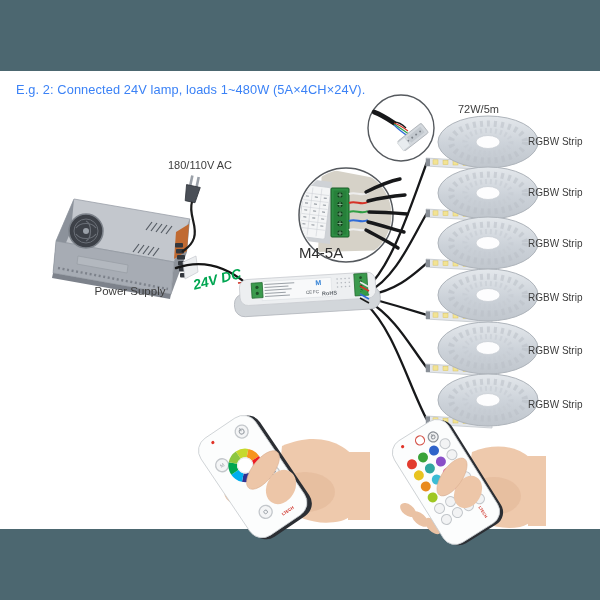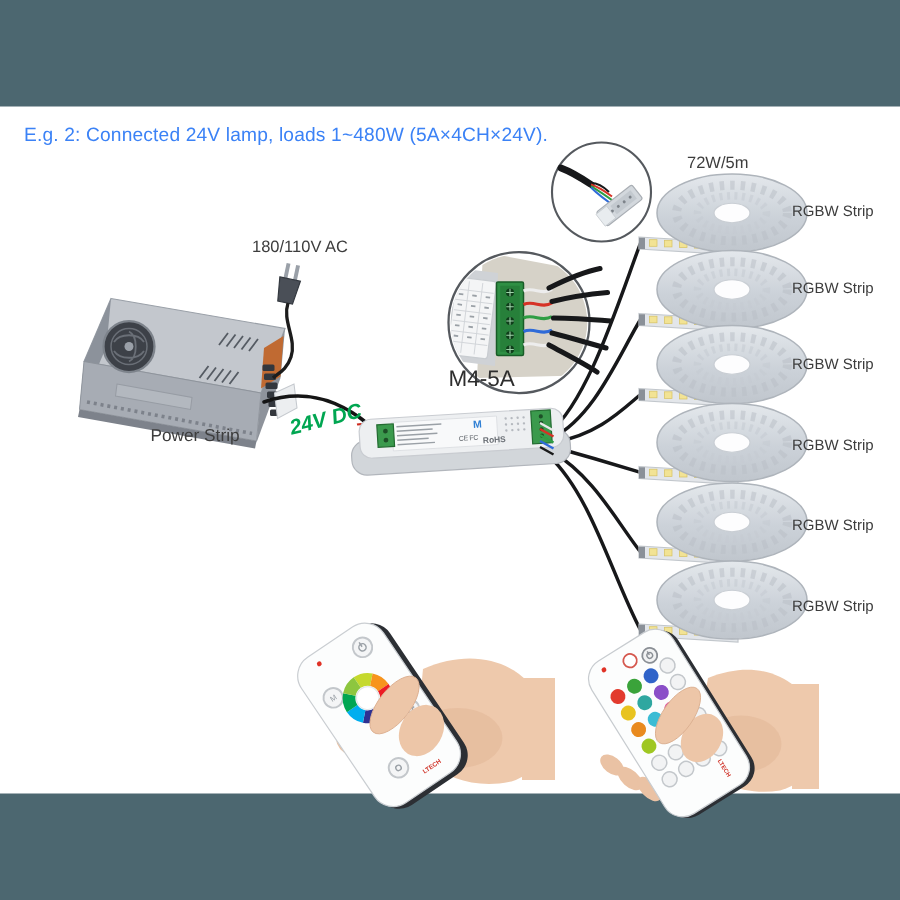--- a/index.html
+++ b/index.html
@@ -418,21 +418,21 @@
         <text x="0" y="0" font-size="4" font-weight="bold" fill="#d0342a" text-anchor="middle" transform="translate(14 45) rotate(90)">LTECH</text>
       </g>
     </g>
     <ellipse cx="468" cy="492" rx="13" ry="17" transform="rotate(30 468 492)" fill="#edc6a8"></ellipse>
     <ellipse cx="452" cy="477" rx="10" ry="22" transform="rotate(35 452 477)" fill="#edc6a8" stroke="#dcb091" stroke-width="0.6"></ellipse>
   </g>
 </svg>
 
 <div class="lbl" id="title-text">E.g. 2: Connected 24V lamp, loads 1~480W (5A×4CH×24V).</div>
 <div class="lbl" id="ac-label">180/110V AC</div>
-<div class="lbl" id="psu-label">Power Strip</div>
+<div class="lbl" id="psu-label">Power Supply</div>
 <div class="lbl" id="dc-label">24V DC</div>
 <div class="lbl" id="ctrl-label">M4-5A</div>
 <div class="lbl" id="strip-power-label">72W/5m</div>
 <div class="lbl strip-lbl" style="top:136px;">RGBW Strip</div>
 <div class="lbl strip-lbl" style="top:187px;">RGBW Strip</div>
 <div class="lbl strip-lbl" style="top:238px;">RGBW Strip</div>
 <div class="lbl strip-lbl" style="top:292px;">RGBW Strip</div>
 <div class="lbl strip-lbl" style="top:345px;">RGBW Strip</div>
 <div class="lbl strip-lbl" style="top:399px;">RGBW Strip</div>
 

